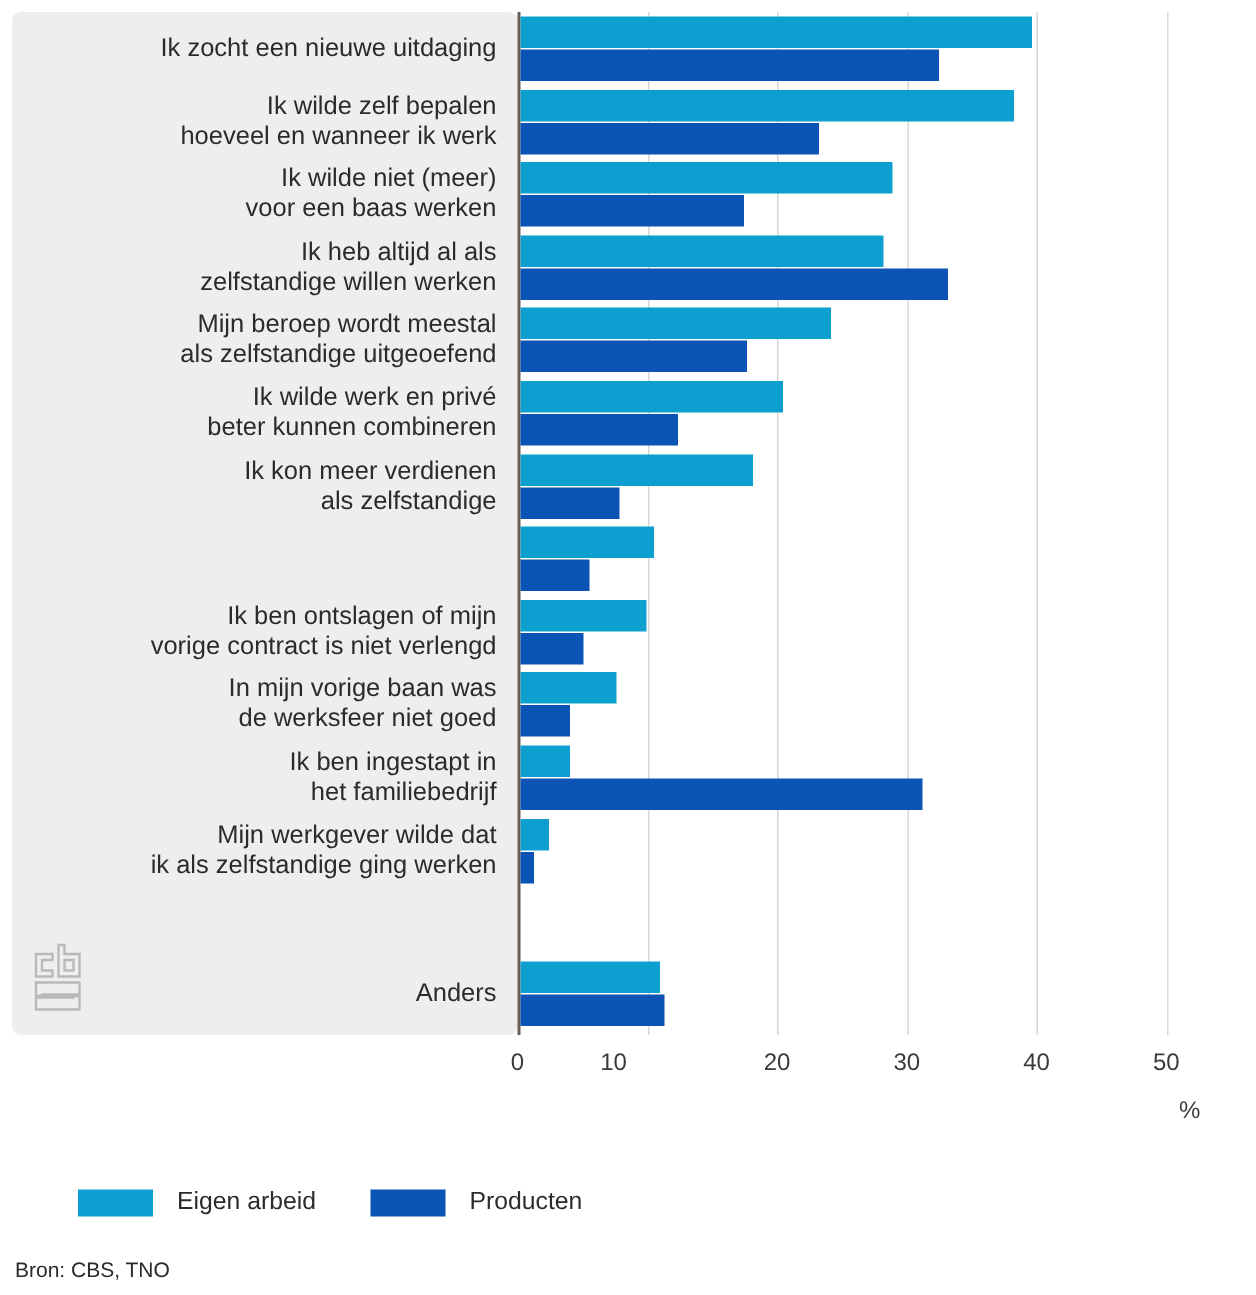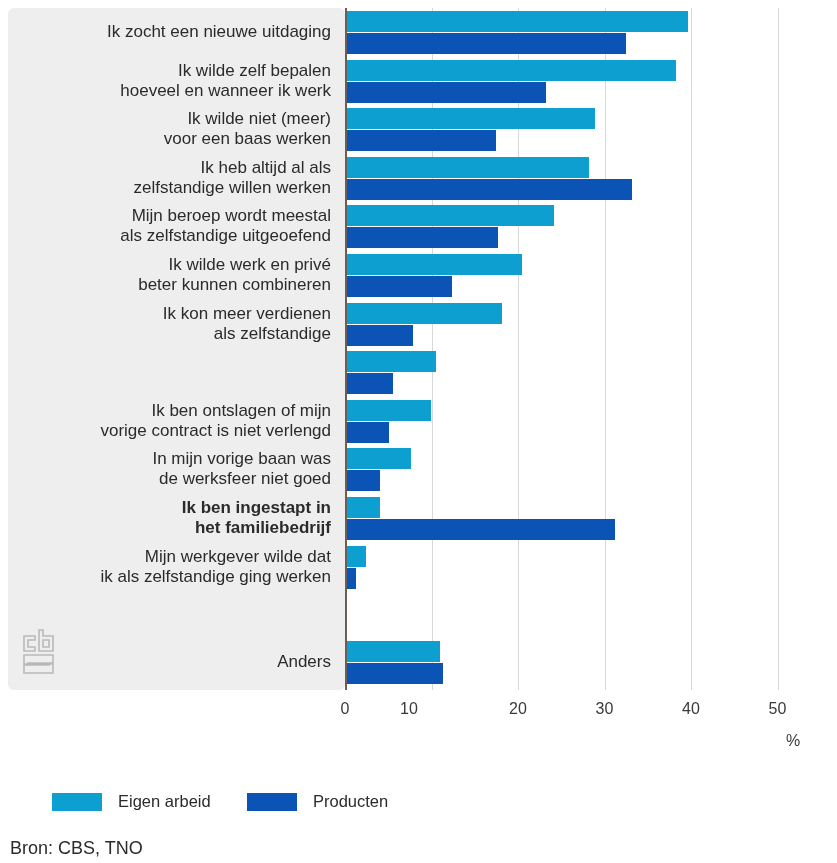--- a/index.html
+++ b/index.html
@@ -125,21 +125,21 @@
   }
   .legend-label {
     font-size: 16.5px;
     color: #2b2b2b;
     white-space: nowrap;
   }
   .source {
     position: absolute;
     left: 10px;
     top: 838px;
-    font-size: 18px;
+    font-size: 14px;
     color: #2b2b2b;
   }
 </style>
 </head>
 <body>
 
 <div id="figure">
 
   <div class="panel"></div>
 
@@ -225,21 +225,21 @@
       </div>
       <div class="row" style="top: 447.4px; height: 46px;">
         <div class="row-label" style="top: 2px;">In mijn vorige baan was
 de werksfeer niet goed</div>
         <div class="bars" style="width: 460px; height: 46px;">
           <div class="bar eigen" title="Eigen arbeid: 7.4%" style="width: 64.01px; top: 1px; background: rgb(12, 159, 207);"></div>
           <div class="bar product" title="Producten: 3.8%" style="width: 32.87px; top: 23px; background: rgb(11, 83, 181);"></div>
         </div>
       </div>
       <div class="row" style="top: 496px; height: 46px;">
-        <div class="row-label" style="top: 2px; font-weight: bold;">Ik ben ingestapt in
+        <div class="row-label" style="top: 2px;">Ik ben ingestapt in
 het familiebedrijf</div>
         <div class="bars" style="width: 460px; height: 46px;">
           <div class="bar eigen" title="Eigen arbeid: 3.8%" style="width: 32.87px; top: 1px; background: rgb(12, 159, 207);"></div>
           <div class="bar product" title="Producten: 31%" style="width: 268.15px; top: 23px; background: rgb(11, 83, 181);"></div>
         </div>
       </div>
       <div class="row" style="top: 544.6px; height: 46px;">
         <div class="row-label" style="top: 2px;">Mijn werkgever wilde dat
 ik als zelfstandige ging werken</div>
         <div class="bars" style="width: 460px; height: 46px;">

